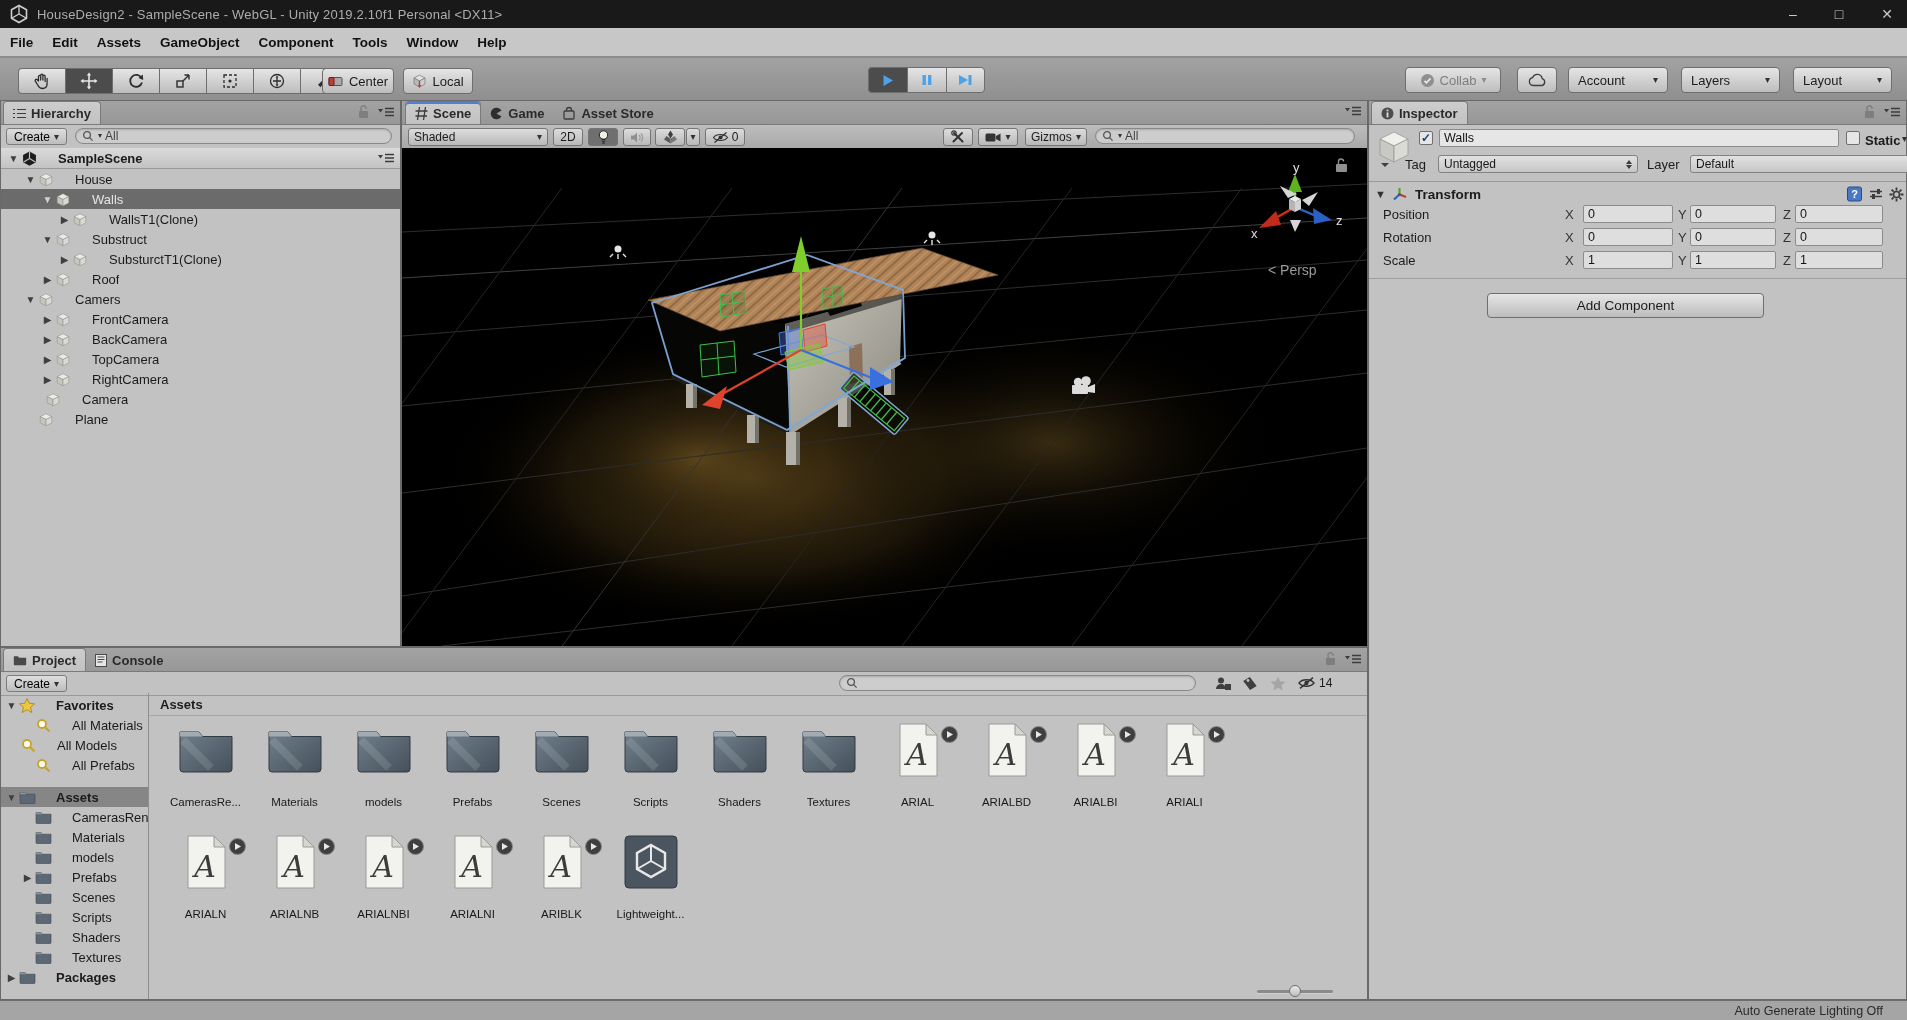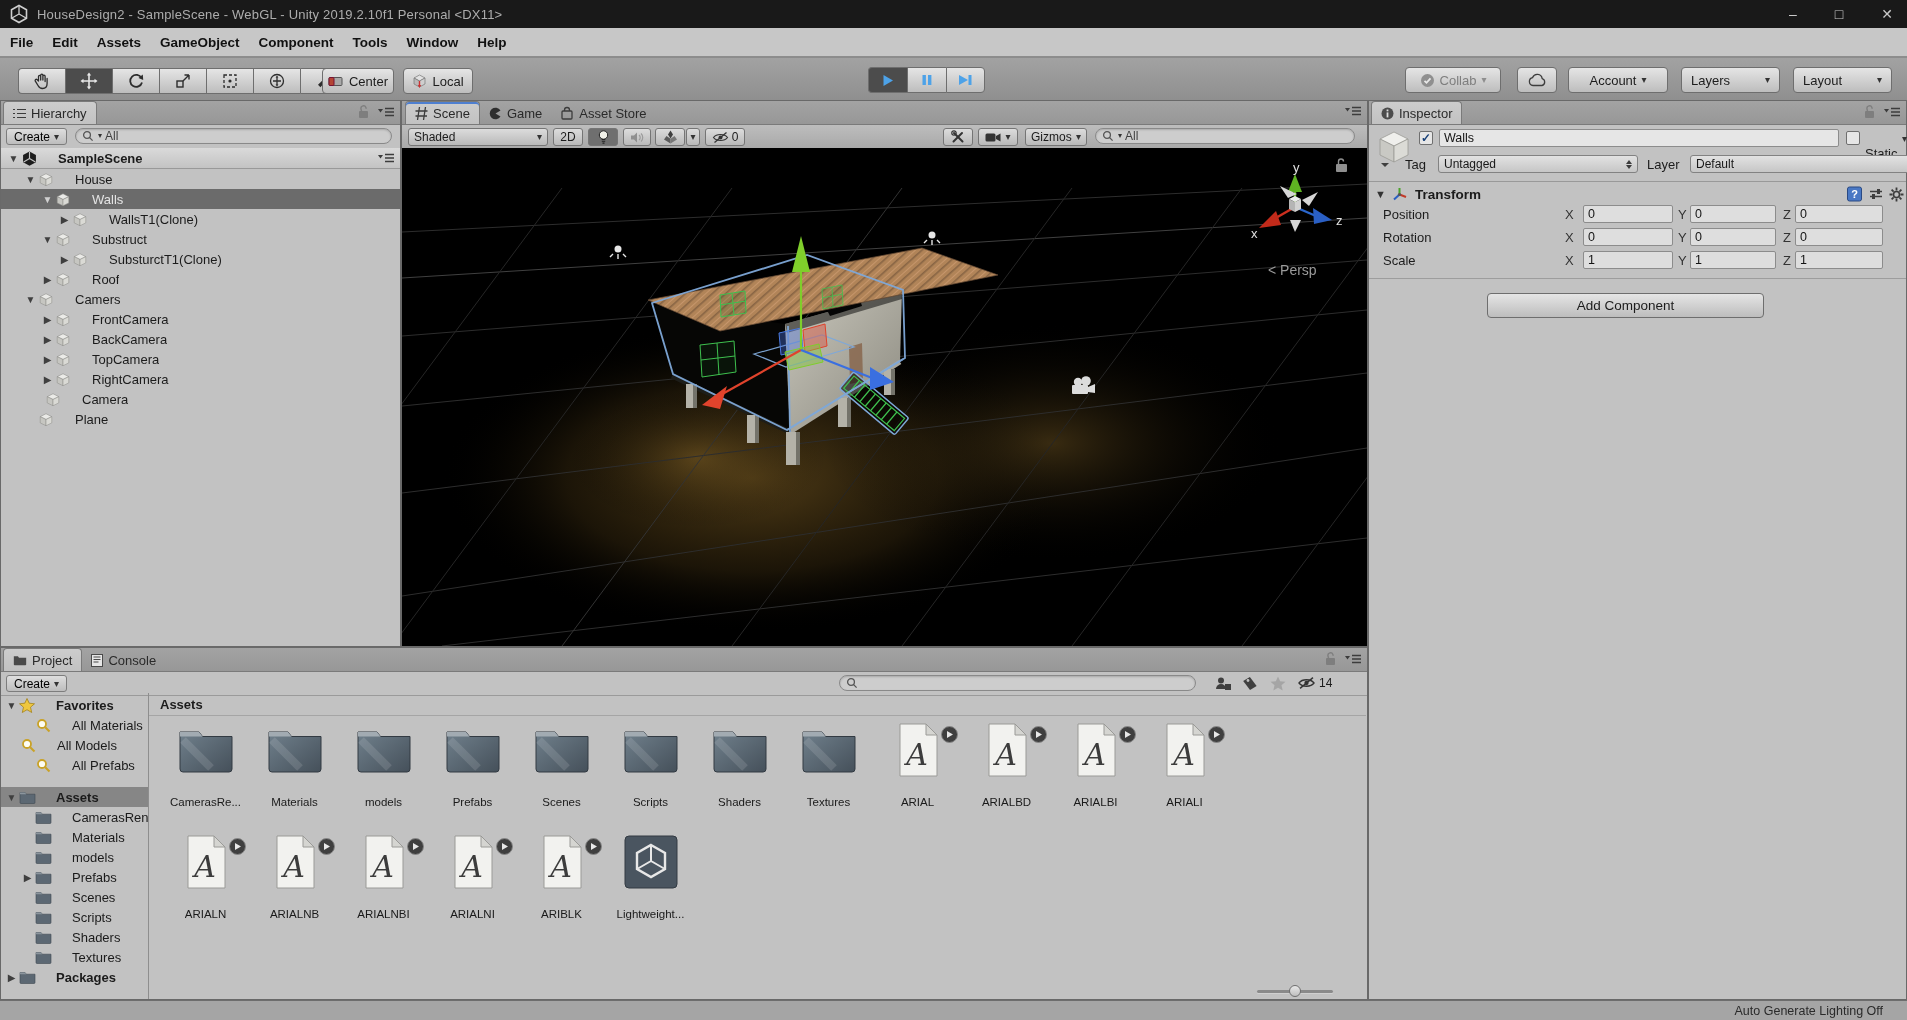--- a/index.html
+++ b/index.html
@@ -28,21 +28,21 @@
   .tool-group .btn:last-child{border-radius:0 4px 4px 0;border-right-width:1px;}
   .pivot-btn{position:absolute;top:10px;}
   .play-group{position:absolute;left:868px;top:9px;display:flex;}
   .play-group .btn{width:39px;border-radius:0;border-right-width:0;}
   .play-group .btn:first-child{border-radius:4px 0 0 4px;}
   .play-group .btn:last-child{border-radius:0 4px 4px 0;border-right-width:1px;}
   .dd-arrow{font-size:10px;color:#333;line-height:1;}
   
   .panel{position:absolute;background:#c2c2c2;border:1px solid #696969;box-sizing:border-box;}
   .tabbar{height:23px;background:linear-gradient(#a3a3a3,#979797);border-bottom:1px solid #7a7a7a;
-          display:flex;align-items:flex-end;position:relative;}
+          display:flex;align-items:flex-end;position:relative;font-weight:bold;}
   .tab{height:22px;padding:0 9px;display:flex;align-items:center;gap:5px;font-size:13px;color:#2a2a2a;}
   .tab.active{background:linear-gradient(#cdcdcd,#c2c2c2);border:1px solid #7a7a7a;border-bottom:none;border-radius:4px 4px 0 0;}
   .tab.active.focused{box-shadow:inset 0 2px 0 #4e7fd0;}
   .tabbar-right{position:absolute;right:6px;top:4px;display:flex;gap:8px;align-items:center;}
   .panel-toolbar{height:23px;border-bottom:1px solid #9a9a9a;position:relative;background:#c2c2c2;}
   .small-btn{position:absolute;top:3px;height:17px;display:inline-flex;align-items:center;gap:4px;padding:0 7px;
              background:linear-gradient(#dedede,#bdbdbd);border:1px solid #7d7d7d;border-radius:3px;font-size:12px;}
   .pill{position:absolute;top:3px;height:16px;border:1px solid #898989;border-radius:9px;background:#cdcdcd;
         box-shadow:inset 0 1px 2px rgba(0,0,0,.18);display:flex;align-items:center;padding:0 6px;gap:3px;font-size:12px;color:#3f3f3f;box-sizing:border-box;}
   
@@ -235,21 +235,21 @@
       <span>Collab</span>
         <span class="dd-arrow" style="color:#8e8e8e;">▾</span>
     </button>
     <button class="btn" style="position:absolute;left:1517px;top:9px;width:40px;">
       <span>
           <svg width="19" height="14" viewBox="0 0 19 14">
             <path d="M5 12.5 a4 4 0 0 1 -.4 -7.9 A5 5 0 0 1 14.2 5.6 A3.6 3.6 0 0 1 14 12.5 Z" fill="none" stroke="#3d3d3d" stroke-width="1.3"></path>
           </svg>
         </span>
     </button>
-    <button class="btn" style="position:absolute;left:1568px;top:9px;width:100px;padding:0 9px;">
+    <button class="btn" style="position:absolute;left:1568px;top:9px;width:100px;justify-content:space-between;padding:0 9px;">
       <span>Account</span>
         <span class="dd-arrow">▾</span>
     </button>
     <button class="btn" style="position:absolute;left:1681px;top:9px;width:99px;justify-content:space-between;padding:0 9px;">
       <span>Layers</span>
         <span class="dd-arrow">▾</span>
     </button>
     <button class="btn" style="position:absolute;left:1793px;top:9px;width:99px;justify-content:space-between;padding:0 9px;">
       <span>Layout</span>
         <span class="dd-arrow">▾</span>
@@ -760,21 +760,21 @@
       <svg width="36" height="38" viewBox="0 0 36 38">
           <polygon points="17,3 31,10 17,17 3,10" fill="#efefec" stroke="#9a9a96" stroke-width=".8"></polygon>
           <polygon points="3,10 17,17 17,33 3,26" fill="#c9c9c4" stroke="#9a9a96" stroke-width=".8"></polygon>
           <polygon points="31,10 17,17 17,33 31,26" fill="#dbdbd6" stroke="#9a9a96" stroke-width=".8"></polygon>
           <polygon points="4,34 12,34 8,38" fill="#3f3f3f"></polygon>
         </svg>
     </span>
     <span class="abs checkbox" style="left:50px;top:30px;">✓</span>
     <div class="abs insp-field" style="left:70px;top:28px;width:400px;background:#e6e6e6;">Walls</div>
     <span class="abs checkbox" style="left:477px;top:30px;"></span>
-    <span class="abs insp-label" style="left:496px;top:45px;">Static</span>
+    <span class="abs insp-label" style="left:496px;top:32px;font-weight:bold;">Static</span>
     <span class="abs dd-arrow" style="left:533px;top:33px;">▾</span>
 
     <span class="abs insp-label" style="left:36px;top:56px;">Tag</span>
     <div class="abs dropdown" style="left:69px;top:54px;width:200px;">
       <span>Untagged</span>
       <span class="updown">
           <i class="up"></i>
           <i class="dn"></i>
         </span>
     </div>

